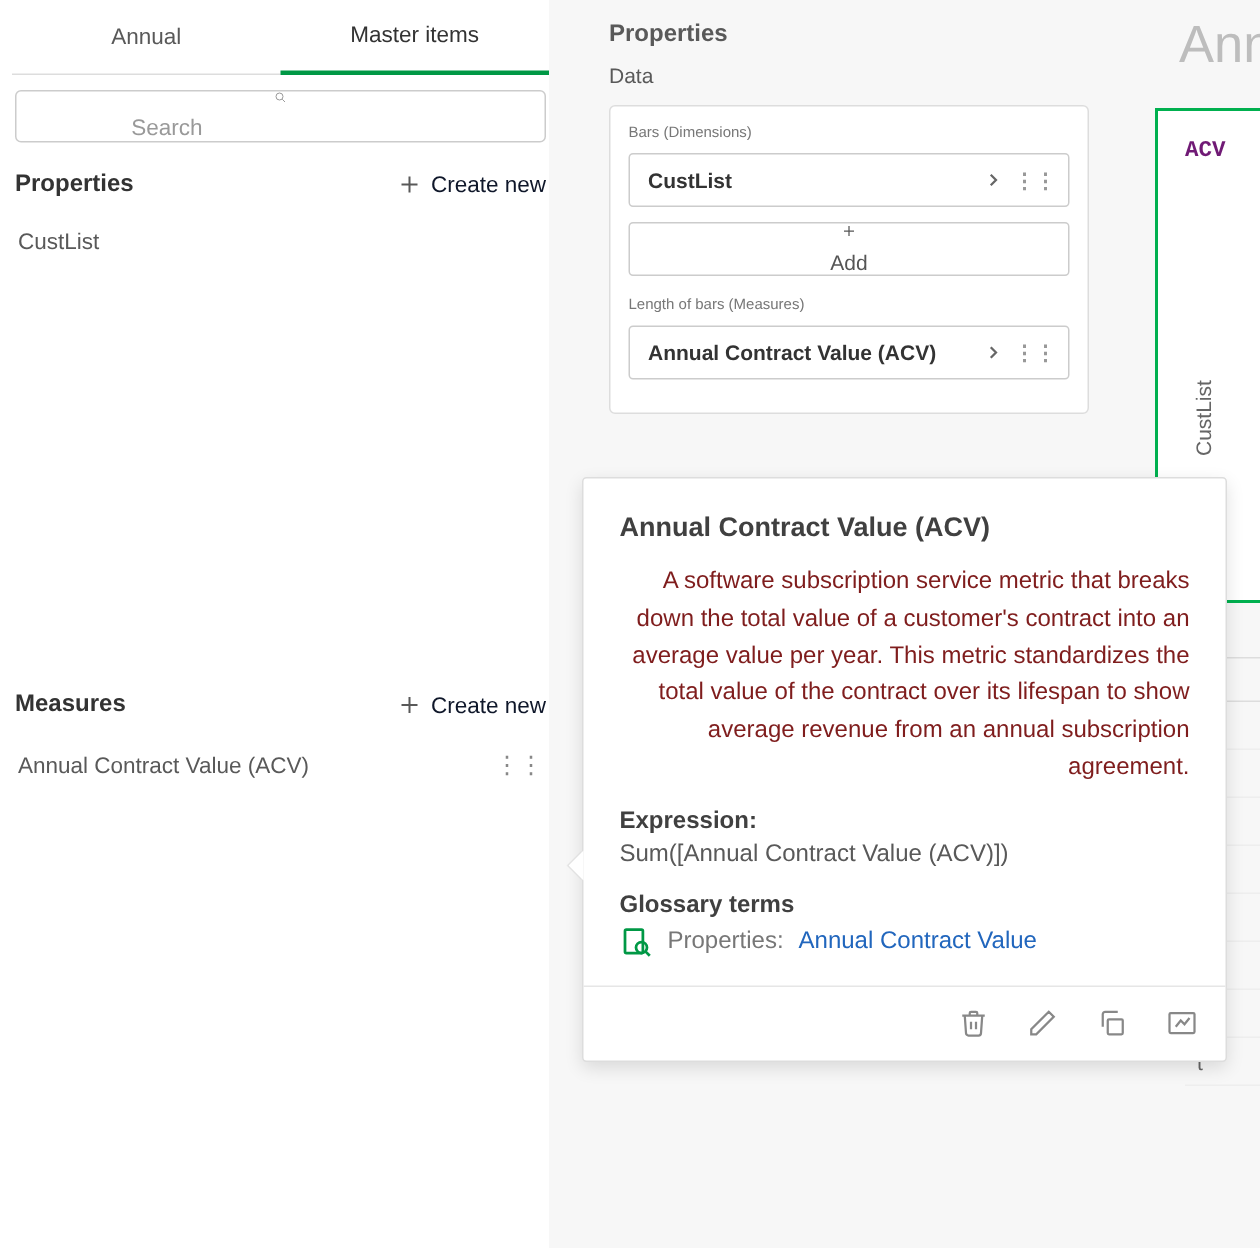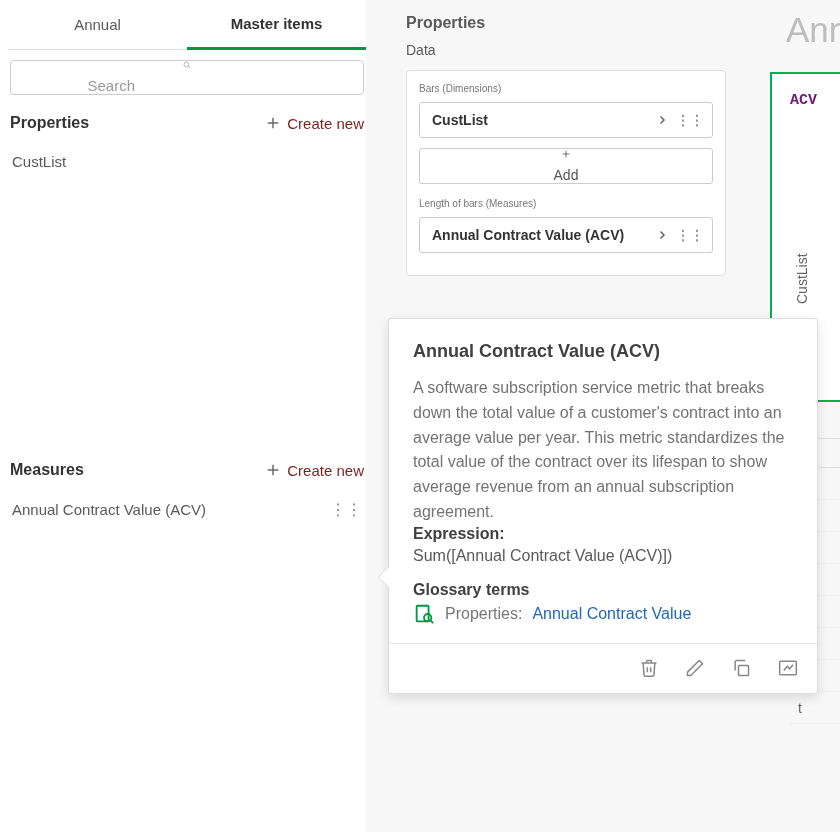--- a/index.html
+++ b/index.html
@@ -2,29 +2,29 @@
 <html><head>
 <meta charset="utf-8">
 <style>
 * { box-sizing: border-box; margin: 0; padding: 0; }
 body { font-family: -apple-system, BlinkMacSystemFont, "Segoe UI", Arial, sans-serif; font-size: 14px; color: #595959; background: #fff; width: 840px; height: 832px; overflow: hidden; position: relative; }
 
 
 .left-panel { position: absolute; left: 8px; top: 0; width: 358px; height: 832px; background: #fff; }
 .tabs { display: flex; height: 50px; }
 .tab { flex: 1; display: flex; align-items: center; justify-content: center; font-size: 15px; color: #595959; cursor: pointer; border-bottom: 1px solid #ddd; }
-.tab.active { color: #333; font-weight: 700; border-bottom: 3px solid #009845; }
+.tab.active { color: #333; font-weight: 400; border-bottom: 3px solid #009845; }
 .search-wrap { padding: 10px 2px 8px; }
 .search-box { display: flex; align-items: center; height: 35px; border: 1px solid #ccc; border-radius: 4px; padding: 0 10px; gap: 8px; flex-direction: column; }
 .search-box input { border: none; outline: none; flex: 1; font-size: 15px; color: #333; }
 .search-box input::placeholder { color: #999; }
 
 .section-head { display: flex; align-items: center; justify-content: space-between; height: 40px; padding: 0 2px; }
 .section-title { font-size: 16px; font-weight: 600; color: #333; }
-.create-btn { display: flex; align-items: flex-start; gap: 6px; color: #7f1d1d; font-size: 15px; cursor: pointer; }
+.create-btn { display: flex; align-items: flex-start; gap: 6px; color: #0f172a; font-size: 15px; cursor: pointer; }
 
 .item-row { display: flex; align-items: center; justify-content: space-between; padding: 10px 4px; font-size: 15px; }
 .drag-dots { color: #888; font-size: 16px; cursor: grab; }
 
 .spacer-tall { height: 270px; }
 
 
 .right-col { position: absolute; left: 366px; top: 0; width: 474px; height: 832px; background: #f7f7f7; }
 .right-header { padding: 14px 20px 10px 40px; font-size: 16px; font-weight: 600; color: #595959; }
 .data-label { padding: 0 20px 6px 40px; font-size: 14px; color: #595959; }
@@ -43,21 +43,21 @@
 .y-rotated { position: absolute; left: 22px; top: 230px; transform: rotate(-90deg); transform-origin: left top; font-size: 14px; color: #666; }
 .right-list { position: absolute; left: 20px; top: 438px; width: 50px; }
 .right-list .hdr { border-top: 1px solid #ddd; border-bottom: 1px solid #ddd; height: 30px; display: flex; align-items: center; color: #888; font-size: 14px; padding-left: 8px; }
 .right-list .row { border-bottom: 1px solid #eee; height: 32px; display: flex; align-items: center; padding-left: 8px; color: #666; font-size: 14px; }
 
 
 .popover { position: absolute; left: 388px; top: 318px; width: 430px; background: #fff; border: 1px solid #ddd; border-radius: 3px; box-shadow: 0 4px 12px rgba(0,0,0,0.12); }
 .popover::before { content: ""; position: absolute; left: -10px; top: 248px; width: 0; height: 0; border-top: 10px solid transparent; border-bottom: 10px solid transparent; border-right: 10px solid #fff; filter: drop-shadow(-1px 0 0 #ddd); }
 .popover-body { padding: 22px 24px 18px; }
 .pop-title { font-size: 18px; font-weight: 700; color: #404040; margin-bottom: 14px; }
-.pop-text { font-size: 16px; line-height: 1.55; color: #737373; margin-bottom: 0; }
+.pop-text { font-size: 16px; line-height: 1.55; color: #7f1d1d; margin-bottom: 14px; text-align: right; }
 .pop-sub { font-size: 16px; font-weight: 700; color: #404040; margin-bottom: 4px; }
 .pop-expr { font-size: 16px; color: #595959; margin-bottom: 16px; }
 .glossary-line { display: flex; align-items: center; gap: 10px; font-size: 16px; }
 .glossary-line .def-label { color: #777; }
 .glossary-line a { color: #2166bd; text-decoration: none; }
 .pop-footer { border-top: 1px solid #e6e6e6; height: 50px; display: flex; align-items: center; justify-content: flex-end; gap: 26px; padding: 0 18px; }
 .pop-footer .ficon { color: #888; cursor: pointer; }
 
 
 svg { display: block; }

